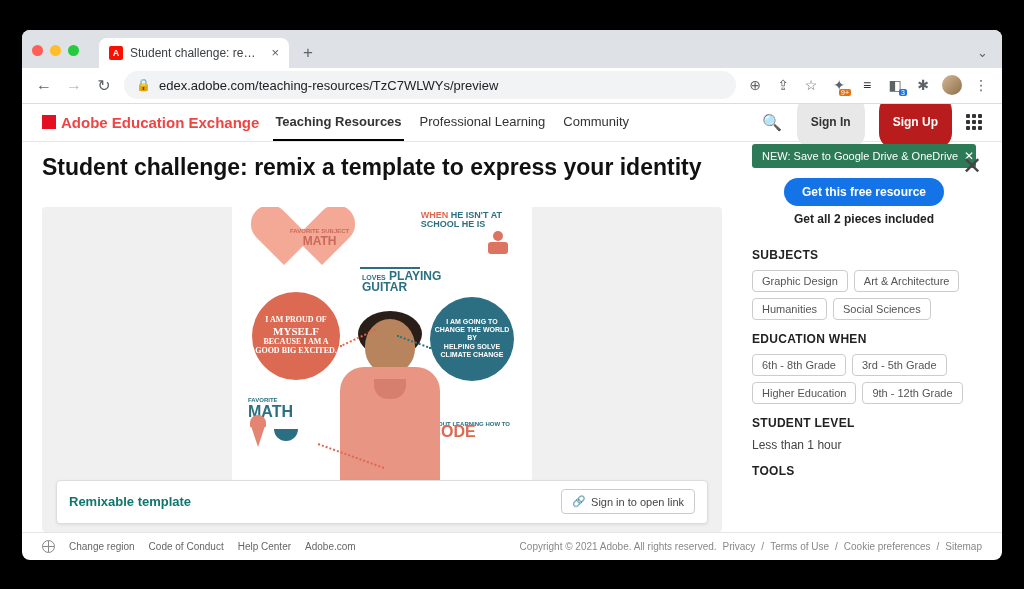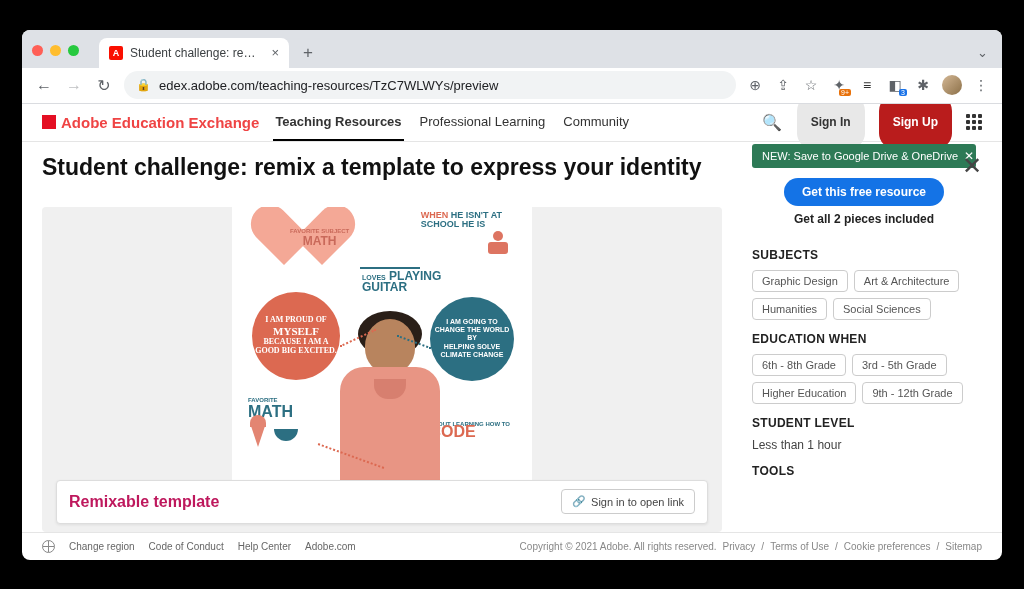--- a/index.html
+++ b/index.html
@@ -74,21 +74,21 @@
   .person-head{width:50px;height:54px;background:#b8845e;border-radius:50% 50% 45% 45%;margin:0 auto;position:relative;}
   .person-hair{position:absolute;left:28px;top:-8px;width:64px;height:46px;background:#2a1f18;border-radius:50%;}
   .person-body{width:100px;height:120px;background:#e89584;border-radius:24px 24px 0 0;margin:-6px auto 0;position:relative;}
   .person-body::before{content:"";position:absolute;left:34px;top:12px;width:32px;height:20px;background:#d77f6f;border-radius:0 0 14px 14px;}
   .dotline{position:absolute;border-top:2px dotted #dc6951;}
   .dl1{left:106px;top:130px;width:40px;transform:rotate(-25deg);}
   .dl2{left:164px;top:134px;width:36px;transform:rotate(20deg);border-color:#2c6f82;}
   .dl3{left:84px;top:248px;width:70px;transform:rotate(20deg);}
   .link-card{position:absolute;bottom:8px;left:14px;right:14px;background:#fff;border:1px solid #ddd;border-radius:4px;height:44px;display:flex;align-items:center;padding:0 12px;box-shadow:0 1px 3px rgba(0,0,0,.08);}
   .link-card .lt{flex:1;}
-  .link-card .lt .t1{font-size:16px;font-weight:600;color:#be185d;}
+  .link-card .lt .t1{font-size:13px;font-weight:600;color:#0f766e;}
   .link-card .lt .t2{font-size:10px;color:#777;}
   .link-card .lbtn{border:1px solid #ccc;border-radius:4px;padding:5px 10px;font-size:11px;color:#444;display:flex;align-items:center;gap:5px;}
   .side-col{width:260px;padding:0 26px 0 10px;overflow:hidden;font-size:12px;}
   .banner{background:#2d7a56;color:#fff;font-size:11px;padding:5px 10px;border-radius:3px;display:flex;align-items:center;gap:6px;margin-top:2px;white-space:nowrap;}
   .banner .bx{margin-left:auto;font-size:12px;}
   .cta{background:#1473e6;color:#fff;border-radius:18px;padding:7px 18px;font-size:12px;font-weight:600;display:block;margin:10px auto 6px;text-align:center;width:fit-content;}
   .pieces{text-align:center;font-size:12px;font-weight:700;color:#222;margin-bottom:22px;}
   .side-h{font-size:12px;font-weight:800;color:#222;letter-spacing:.3px;margin-bottom:8px;margin-top:12px;}
   .chips{display:flex;flex-wrap:wrap;gap:6px;margin-bottom:11px;}
   .chip{border:1px solid #ccc;border-radius:4px;padding:4px 9px;font-size:11px;color:#555;}

